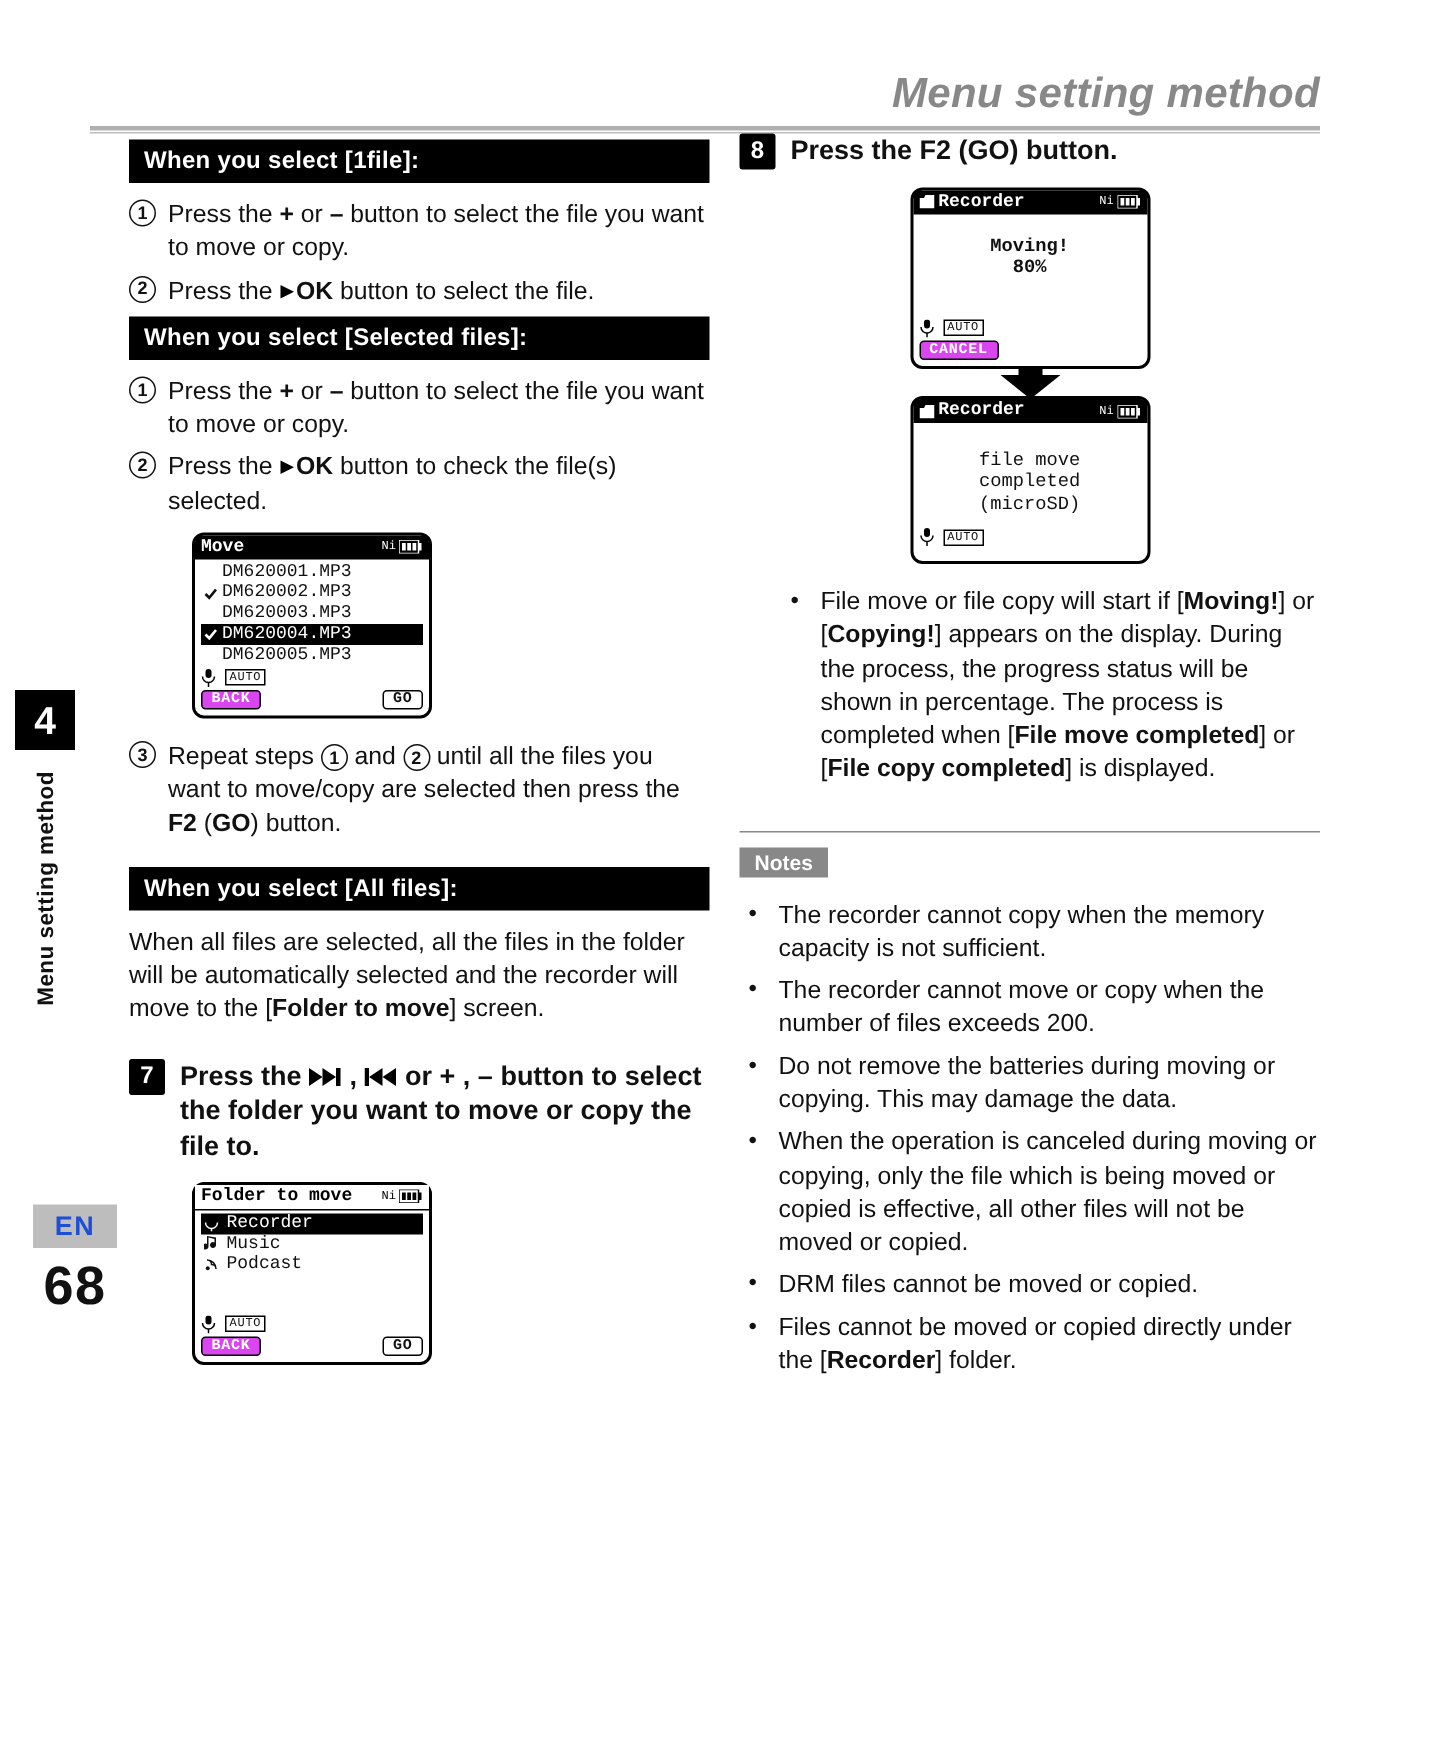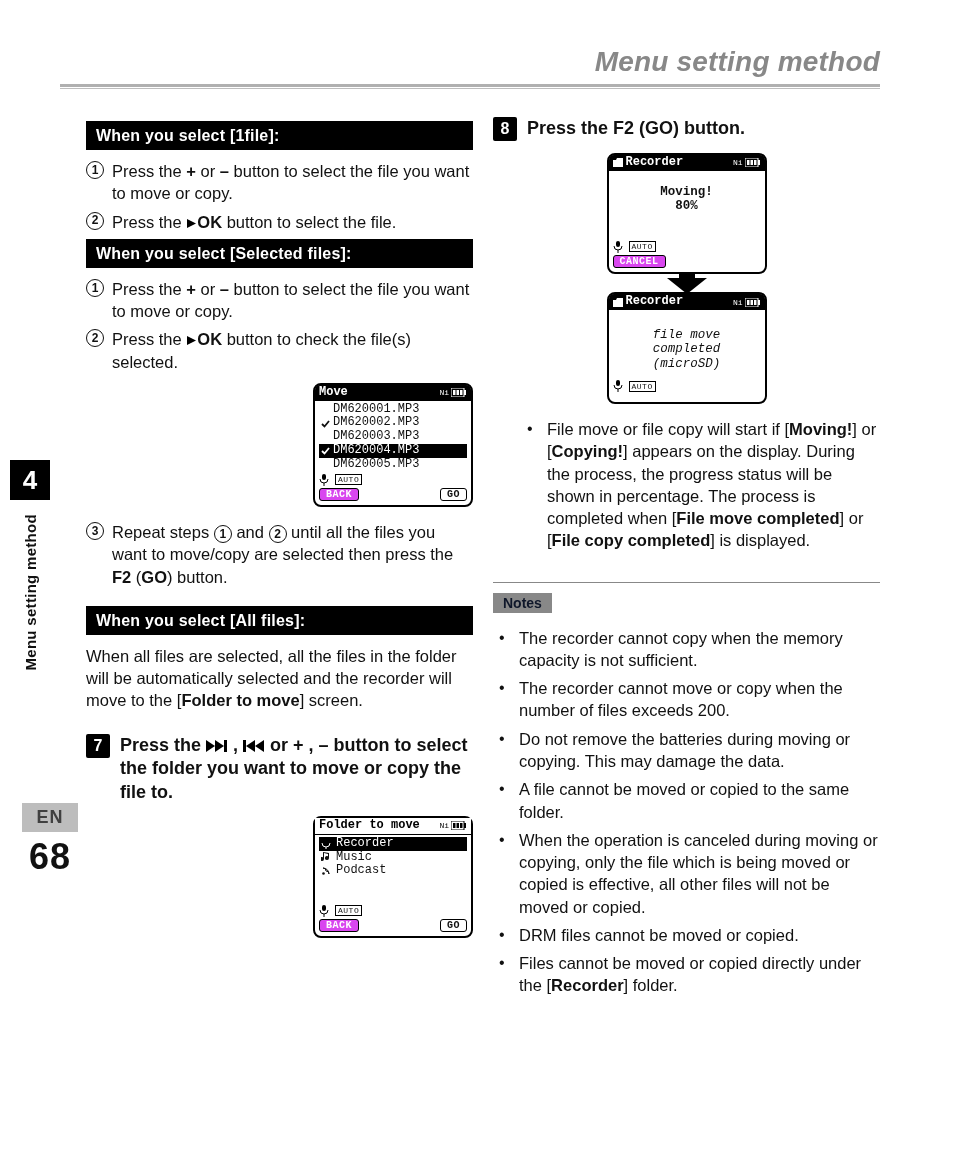--- a/index.html
+++ b/index.html
@@ -4,21 +4,21 @@
 <style>
   * { box-sizing: border-box; margin: 0; padding: 0; }
   html, body { width: 954px; height: 1158px; font-family: "Myriad Pro","Segoe UI",Arial,sans-serif; color:#111; }
   .page { position:relative; width:954px; height:902px; padding: 40px 74px 40px 60px; }
 
   .header { text-align:right; padding: 6px 0 2px; }
   .header-title { display:inline-block; font-family:"Myriad Pro","Arial Narrow",Arial,sans-serif; font-weight:700; font-style:italic; font-size:28px; color:#888; letter-spacing:.2px; }
   .rule-dark { height:3px; background:#b0b0b0; margin-top:4px; }
   .rule-thin { height:1px; background:#bdbdbd; margin-top:1px; }
 
-  .cols { display:flex; gap:20px; margin-top:28px; }
+  .cols { display:flex; gap:20px; }
   .col { flex:1 1 0; min-width:0; }
   .col-left { margin-left:26px; }
 
   .barhead { background:#000; color:#fff; font-family:"Myriad Pro","Arial Narrow",Arial,sans-serif; font-weight:700; font-size:16px; padding:6px 10px 5px; margin:4px 0 10px; letter-spacing:.2px; }
 
   p, li { font-size:16.5px; line-height:1.35; }
 
   .circ { display:inline-flex; align-items:center; justify-content:center; width:18px; height:18px; border:1.6px solid #111; border-radius:50%; font-size:12px; font-weight:600; }
 
   .ol-circ { list-style:none; padding-left:0; }
@@ -32,21 +32,21 @@
 
   
   .dots { list-style:none; padding-left:0; margin-top:8px; }
   .dots > li { position:relative; padding-left:26px; margin:6px 0; }
   .dots > li::before { content:"•"; position:absolute; left:6px; top:0; font-size:16px; }
 
   .indent-block { margin-left:28px; }
 
   
   .lcd-wrap { display:flex; justify-content:center; margin:10px 0 14px; }
-  .lcd-wrap.left { justify-content:flex-end; margin-left:18px;padding-left:24px; }
+  .lcd-wrap.left { justify-content:flex-start; margin-left:18px;padding-left:24px; }
   .lcd { width:160px; border:2.5px solid #000; border-radius:8px; background:#fff; font-family:"Courier New",monospace; font-size:12px; line-height:1.15; }
   .lcd .titlebar { display:flex; align-items:center; background:#000; color:#fff; padding:1px 4px; justify-content:space-between; border-top-left-radius:5px; border-top-right-radius:5px;}
   .lcd .titlebar.white { background:#fff; color:#000; border-bottom:1px solid #000; border-radius:0; }
   .lcd .titlebar .t { font-weight:bold; }
   .batt { display:inline-flex; align-items:center; gap:2px; }
   .batt .svg { display:inline-block; }
   .lcd .body { padding:2px 4px 2px; min-height:70px; }
   .lcd .bodycenter { padding:14px 4px; text-align:center; min-height:70px; font-weight:bold; font-size:12.5px; }
   .lcd .row { display:flex; align-items:center; gap:3px; padding:0 2px; }
   .lcd .row.sel { background:#000; color:#fff; }
@@ -54,29 +54,29 @@
   .lcd .status { display:flex; align-items:center; gap:6px; padding:0 4px; font-size:9px; }
   .lcd .status .mic { width:10px; }
   .lcd .status .auto { border:1px solid #000; padding:0 2px; font-size:8px; letter-spacing:.5px; }
   .lcd .soft { display:flex; justify-content:space-between; padding:2px 4px 4px; }
   .lcd .softbtn { border:1.5px solid #000; border-radius:3px; padding:0 6px; font-size:10px; font-weight:bold; letter-spacing:.5px; }
   .lcd .softbtn.inv { background:#d946ef; color:#fff; }
 
   .arrow-down { display:block; margin:-2px auto -2px; }
 
   .notes-bar { border-top:1px solid #888; margin-top:30px; padding-top:10px; }
-  .notes-label { display:inline-block; background:#888; color:#0f172a; font-family:"Myriad Pro","Arial Narrow",Arial,sans-serif; font-weight:700; font-size:14px; padding:2px 10px; margin-bottom:6px; }
+  .notes-label { display:inline-block; background:#888; color:#ffffff; font-family:"Myriad Pro","Arial Narrow",Arial,sans-serif; font-weight:700; font-size:14px; padding:2px 10px; margin-bottom:6px; }
 
   
   .sidetab { position:absolute; left:0; top:460px; width:60px; display:flex; flex-direction:column; align-items:center; }
   .sidetab .ch { width:40px; height:40px; background:#000; color:#fff; font-weight:700; font-size:26px; display:flex; align-items:center; justify-content:center; }
   .sidetab .vert { writing-mode:vertical-rl; transform:rotate(180deg); font-family:"Myriad Pro","Arial Narrow",Arial,sans-serif; font-weight:700; font-size:15px; margin-top:14px; letter-spacing:.3px;}
 
   .footer { position:absolute; left:0; bottom:24px; display:flex; flex-direction:column; align-items:center; gap:4px; width:100px; }
-  .footer .lang { background:#bdbdbd; color:#404040; font-weight:700; padding:4px 14px; font-size:18px; letter-spacing:1px;}
+  .footer .lang { background:#bdbdbd; color:#1d4ed8; font-weight:700; padding:4px 14px; font-size:18px; letter-spacing:1px;}
   .footer .pg { font-size:36px; font-weight:800; letter-spacing:1px; }
 
   .b { font-weight:700; }
 
   .icon-play, .icon-next, .icon-prev { display:inline-block; vertical-align:-1px; }
 </style>
 </head>
 <body>
 
 <div class="page">
@@ -331,21 +331,21 @@
                 <span style="font-size:8px;color:#fff;">Ni</span>
                 <svg class="svg" width="16" height="9">
                     <rect x="0" y="0" width="13" height="9" fill="none" stroke="#fff"></rect>
                     <rect x="13" y="2" width="2" height="5" fill="#fff"></rect>
                     <rect x="2" y="2" width="2.5" height="5" fill="#fff"></rect>
                     <rect x="5.5" y="2" width="2.5" height="5" fill="#fff"></rect>
                     <rect x="9" y="2" width="2.5" height="5" fill="#fff"></rect>
                   </svg>
               </span>
             </div>
-            <div class="bodycenter" style="font-weight:normal; padding:18px 4px 8px;font-style:italic;">
+            <div class="bodycenter" style="font-weight:normal; padding:18px 4px 8px;">
               <div>file move</div>
               <div>completed</div>
               <div>(microSD)</div>
             </div>
             <div class="status">
               <svg class="mic" width="10" height="12">
                   <rect x="3" y="0" width="4" height="6" rx="2"></rect>
                   <path d="M1 5a4 4 0 0 0 8 0" fill="none" stroke="#000"></path>
                   <line x1="5" y1="9" x2="5" y2="12" stroke="#000"></line>
                 </svg>
@@ -361,21 +361,20 @@
           <span>File move or file copy will start if [</span><span class="b">Moving!</span><span>] or [</span><span class="b">Copying!</span><span>] appears on the display. During the process, the progress status will be shown in percentage. The process is completed when [</span><span class="b">File move completed</span><span>] or [</span><span class="b">File copy completed</span><span>] is displayed.</span>
         </li>
       </ul>
 
       <div class="notes-bar">
         <div class="notes-label">Notes</div>
         <ul class="dots" id="notes-list">
             <li>The recorder cannot copy when the memory capacity is not sufficient.</li>
             <li>The recorder cannot move or copy when the number of files exceeds 200.</li>
             <li>Do not remove the batteries during moving or copying. This may damage the data.</li>
-            <li>A file cannot be moved or copied to the same folder.</li>
             <li>When the operation is canceled during moving or copying, only the file which is being moved or copied is effective, all other files will not be moved or copied.</li>
             <li>DRM files cannot be moved or copied.</li>
             <li><span>Files cannot be moved or copied directly under the [</span><span class="b">Recorder</span><span>] folder.</span></li>
           </ul>
       </div>
 
     </div>
   </div>
 
   <div class="footer">

